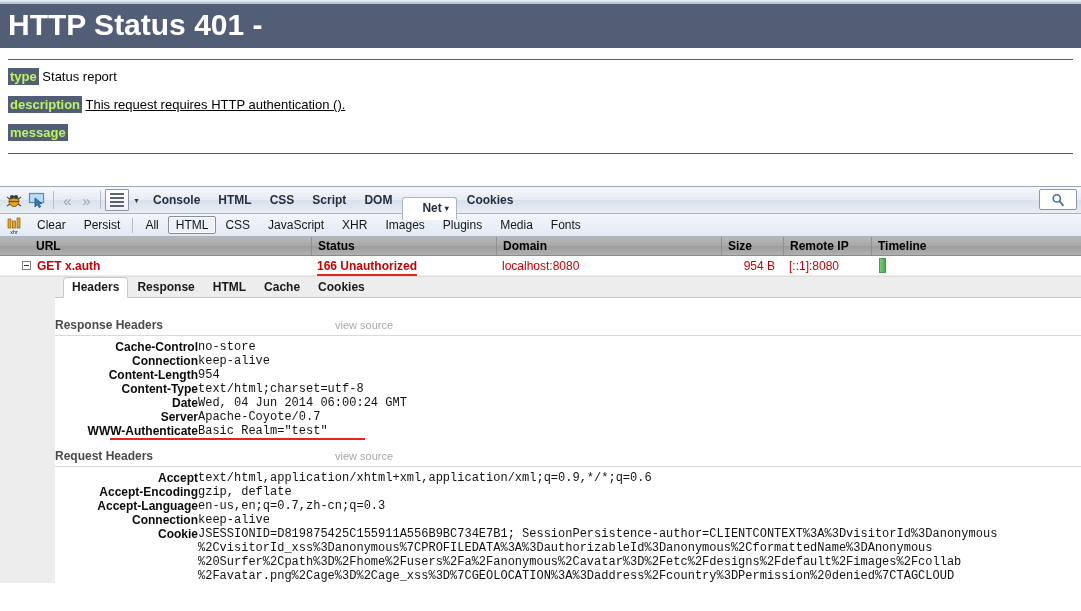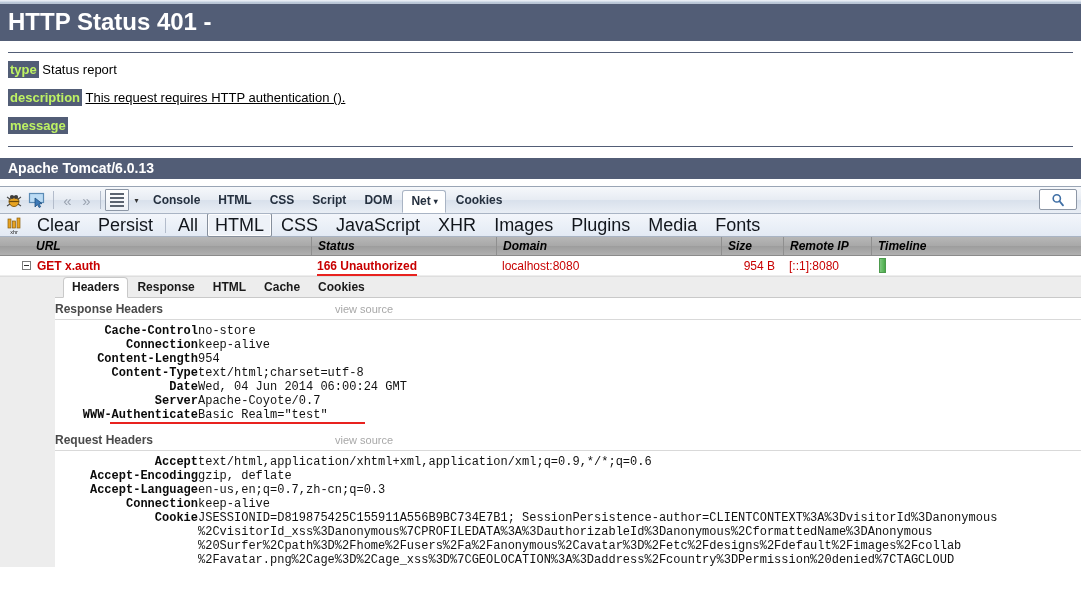--- a/index.html
+++ b/index.html
@@ -20,21 +20,21 @@
     padding: 0;
   }
   .top-rule {
     height: 4px;
     background: linear-gradient(to bottom, #f2f5fa 0%, #ced8e6 60%, #aebdd1 100%);
     border-bottom: 1px solid #b9c4d4;
   }
   .status-banner {
     background: #525D76;
     color: #ffffff;
-    font-size: 24px;
+    font-size: 30px;
     font-weight: bold;
     padding: 4px 0 5px 8px;
     letter-spacing: 0px;
     line-height: 1.15;
   }
   .hr-line {
     height: 0;
     border-top: 1px solid #525D76;
     margin: 11px 8px 0 8px;
   }
@@ -125,23 +125,23 @@
     padding: 4px 8px 5px 8px;
     margin: 0 1px;
     line-height: 1;
     white-space: nowrap;
   }
   .fb-tab.active {
     background: #ffffff;
     border: 1px solid #a9b4c4;
     border-bottom: 1px solid #ffffff;
     border-radius: 3px 3px 0 0;
-    padding: 4px 7px 5px 8px;
-    position: relative;
-    top: 1px;
+    padding: 4px 7px 5px 19px;
+    position: relative;
+    top: 8px;
   }
   .fb-tab .caret {
     font-size: 8px;
     margin-left: 3px;
     position: relative;
     top: -1px;
   }
   .fb-search {
     position: absolute;
     right: 4px; top: 2px;
@@ -159,21 +159,21 @@
     background: linear-gradient(to bottom, #f3f6fb 0%, #e3eaf4 100%);
     border-bottom: 1px solid #a9b4c4;
     padding-left: 4px;
   }
   .fb-xhr-icon {
     width: 20px; height: 18px;
     display: flex; align-items: flex-end; justify-content: center;
     margin-right: 4px;
   }
   .fb-opt {
-    font-size: 18px;
+    font-size: 12px;
     color: #12161c;
     padding: 2px 9px;
     line-height: 1;
     white-space: nowrap;
   }
   .fb-opt.sel {
     border: 1px solid #868f9c;
     background: #eef2f8;
     border-radius: 2px;
     padding: 2px 7px;
@@ -192,21 +192,20 @@
     color: #000;
     align-items: center;
   }
   .net-head > div {
     border-left: 1px solid #8f8f8f;
     padding-left: 6px;
     height: 18px;
     line-height: 19px;
     overflow: hidden;
     white-space: nowrap;
-    font-style: italic;
   }
   .net-head > div:first-child { border-left: none; padding-left: 36px; }
 
   .col-url { width: 311px; }
   .col-status { width: 185px; }
   .col-domain { width: 225px; }
   .col-size { width: 62px; }
   .col-remote { width: 88px; }
   .col-timeline { flex: 1; }
 
@@ -298,21 +297,21 @@
     background: #ffffff;
     border: 1px solid #c9c9c9;
     border-bottom: 1px solid #ffffff;
     border-radius: 4px 4px 0 0;
     position: relative;
     top: 1px;
     padding: 3px 8px 4px 8px;
   }
   .detail-body {
     background: #ffffff;
-    padding: 0 0 0 0;
+    padding: 16px 0 0 0;
   }
   .section-title-row {
     display: flex;
     align-items: baseline;
     padding: 4px 0 3px 0;
     border-bottom: 1px solid #d9d9d9;
     margin-left: 0px;
   }
   .section-title {
     font-size: 12px;
@@ -329,21 +328,21 @@
   .hdr-table td {
     vertical-align: top;
     padding: 0;
     font-size: 12px;
     line-height: 14px;
   }
   .hdr-name {
     text-align: right;
     font-weight: bold;
     color: #0a0a0a;
-    font-family: Liberation Mono, monospace;
+    font-family: Liberation Sans, sans-serif;
     width: 143px;
     padding-right: 6px;
     white-space: nowrap;
   }
   .hdr-value {
     font-family: "Liberation Mono", monospace;
     font-size: 11.5px;
     color: #111;
     white-space: pre;
   }
@@ -377,21 +376,20 @@
       <span class="desc-text">This request requires HTTP authentication ().</span>
     </div>
     <div class="info-row">
       <b>message</b>
       <span></span>
     </div>
   </div>
 
   <div class="hr-line2"></div>
 
-  <div class="tomcat-footer">Apache Tomcat/6.0.13</div>
 </div>
 
 <div id="firebug">
 
   <div class="fb-toolbar">
     <div class="fb-icon-btn" title="Firebug">
       <svg width="18" height="15" viewBox="0 0 18 15">
         <ellipse cx="9" cy="8.5" rx="5" ry="5" fill="#e8a321"></ellipse>
         <ellipse cx="9" cy="8.5" rx="5" ry="5" fill="none" stroke="#8a5f10" stroke-width="1"></ellipse>
         <path d="M4 8.5 H14" stroke="#6b4a0c" stroke-width="1.2"></path>

